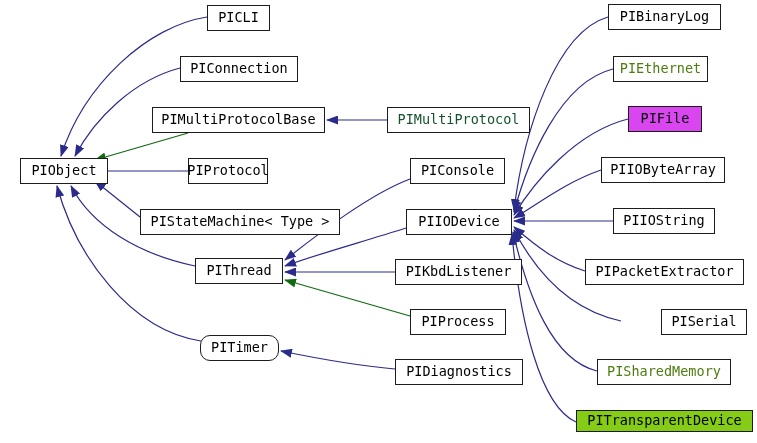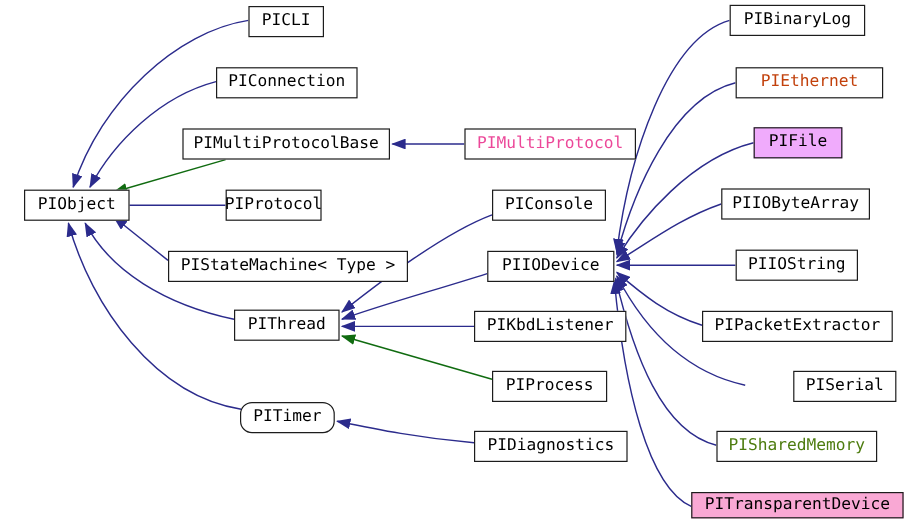--- a/index.html
+++ b/index.html
@@ -73,58 +73,58 @@
     </div>
     <div class="node" style="left: 140px; top: 209px; width: 200px; height: 26px; border-color: rgb(28, 28, 28); background: rgb(255, 255, 255); color: rgb(0, 0, 0);">
       <span>PIStateMachine&lt; Type &gt;</span>
     </div>
     <div class="node" style="left: 195px; top: 258px; width: 88px; height: 26px; border-color: rgb(28, 28, 28); background: rgb(255, 255, 255); color: rgb(0, 0, 0);">
       <span>PIThread</span>
     </div>
     <div class="node" style="left: 200px; top: 335px; width: 79px; height: 26px; border-color: rgb(28, 28, 28); background: rgb(255, 255, 255); color: rgb(0, 0, 0); border-radius: 10px;">
       <span>PITimer</span>
     </div>
-    <div class="node" style="left: 387px; top: 107px; width: 143px; height: 26px; border-color: rgb(28, 28, 28); background: rgb(255, 255, 255); color: #ec4899;">
+    <div class="node" style="left: 387px; top: 107px; width: 143px; height: 26px; border-color: rgb(28, 28, 28); background: rgb(255, 255, 255); color: #14532d;">
       <span>PIMultiProtocol</span>
     </div>
     <div class="node" style="left: 410px; top: 158px; width: 95px; height: 26px; border-color: rgb(28, 28, 28); background: rgb(255, 255, 255); color: rgb(0, 0, 0);">
       <span>PIConsole</span>
     </div>
     <div class="node" style="left: 406px; top: 209px; width: 106px; height: 26px; border-color: rgb(28, 28, 28); background: rgb(255, 255, 255); color: rgb(0, 0, 0);">
       <span>PIIODevice</span>
     </div>
     <div class="node" style="left: 395px; top: 259px; width: 127px; height: 26px; border-color: rgb(28, 28, 28); background: rgb(255, 255, 255); color: rgb(0, 0, 0);">
       <span>PIKbdListener</span>
     </div>
     <div class="node" style="left: 410px; top: 309px; width: 96px; height: 26px; border-color: rgb(28, 28, 28); background: rgb(255, 255, 255); color: rgb(0, 0, 0);">
       <span>PIProcess</span>
     </div>
     <div class="node" style="left: 395px; top: 359px; width: 128px; height: 26px; border-color: rgb(28, 28, 28); background: rgb(255, 255, 255); color: rgb(0, 0, 0);">
       <span>PIDiagnostics</span>
     </div>
     <div class="node" style="left: 608px; top: 4px; width: 113px; height: 26px; border-color: rgb(28, 28, 28); background: rgb(255, 255, 255); color: rgb(0, 0, 0);">
       <span>PIBinaryLog</span>
     </div>
-    <div class="node" style="left: 613px; top: 56px; width: 123px; height: 26px; border-color: rgb(28, 28, 28); background: rgb(255, 255, 255); color: #c2410c;">
+    <div class="node" style="left: 613px; top: 56px; width: 95px; height: 26px; border-color: rgb(28, 28, 28); background: rgb(255, 255, 255); color: #4d7c0f;">
       <span>PIEthernet</span>
     </div>
-    <div class="node" style="left: 628px; top: 106px; width: 74px; height: 26px; border-color: rgb(28, 28, 28); background: #f0abfc; color: rgb(0, 0, 0);">
+    <div class="node" style="left: 628px; top: 106px; width: 74px; height: 26px; border-color: rgb(28, 28, 28); background: #d946ef; color: rgb(0, 0, 0);">
       <span>PIFile</span>
     </div>
     <div class="node" style="left: 601px; top: 157px; width: 124px; height: 26px; border-color: rgb(28, 28, 28); background: rgb(255, 255, 255); color: rgb(0, 0, 0);">
       <span>PIIOByteArray</span>
     </div>
     <div class="node" style="left: 613px; top: 208px; width: 102px; height: 26px; border-color: rgb(28, 28, 28); background: rgb(255, 255, 255); color: rgb(0, 0, 0);">
       <span>PIIOString</span>
     </div>
     <div class="node" style="left: 585px; top: 259px; width: 159px; height: 26px; border-color: rgb(28, 28, 28); background: rgb(255, 255, 255); color: rgb(0, 0, 0);">
       <span>PIPacketExtractor</span>
     </div>
     <div class="node" style="left: 621px; top: 309px; width: 86px; height: 26px; border-color: rgb(28, 28, 28); background: rgb(255, 255, 255); color: rgb(0, 0, 0); margin-left: 40px;">
       <span>PISerial</span>
     </div>
     <div class="node" style="left: 597px; top: 359px; width: 134px; height: 26px; border-color: rgb(28, 28, 28); background: rgb(255, 255, 255); color: #4d7c0f;">
       <span>PISharedMemory</span>
     </div>
-    <div class="node" style="left: 576px; top: 410px; width: 177px; height: 22px; border-color: rgb(28, 28, 28); background: #f9a8d4; color: rgb(0, 0, 0);">
+    <div class="node" style="left: 576px; top: 410px; width: 177px; height: 22px; border-color: rgb(28, 28, 28); background: #84cc16; color: rgb(0, 0, 0);">
       <span>PITransparentDevice</span>
     </div>
   </div>
 
 </body></html>

